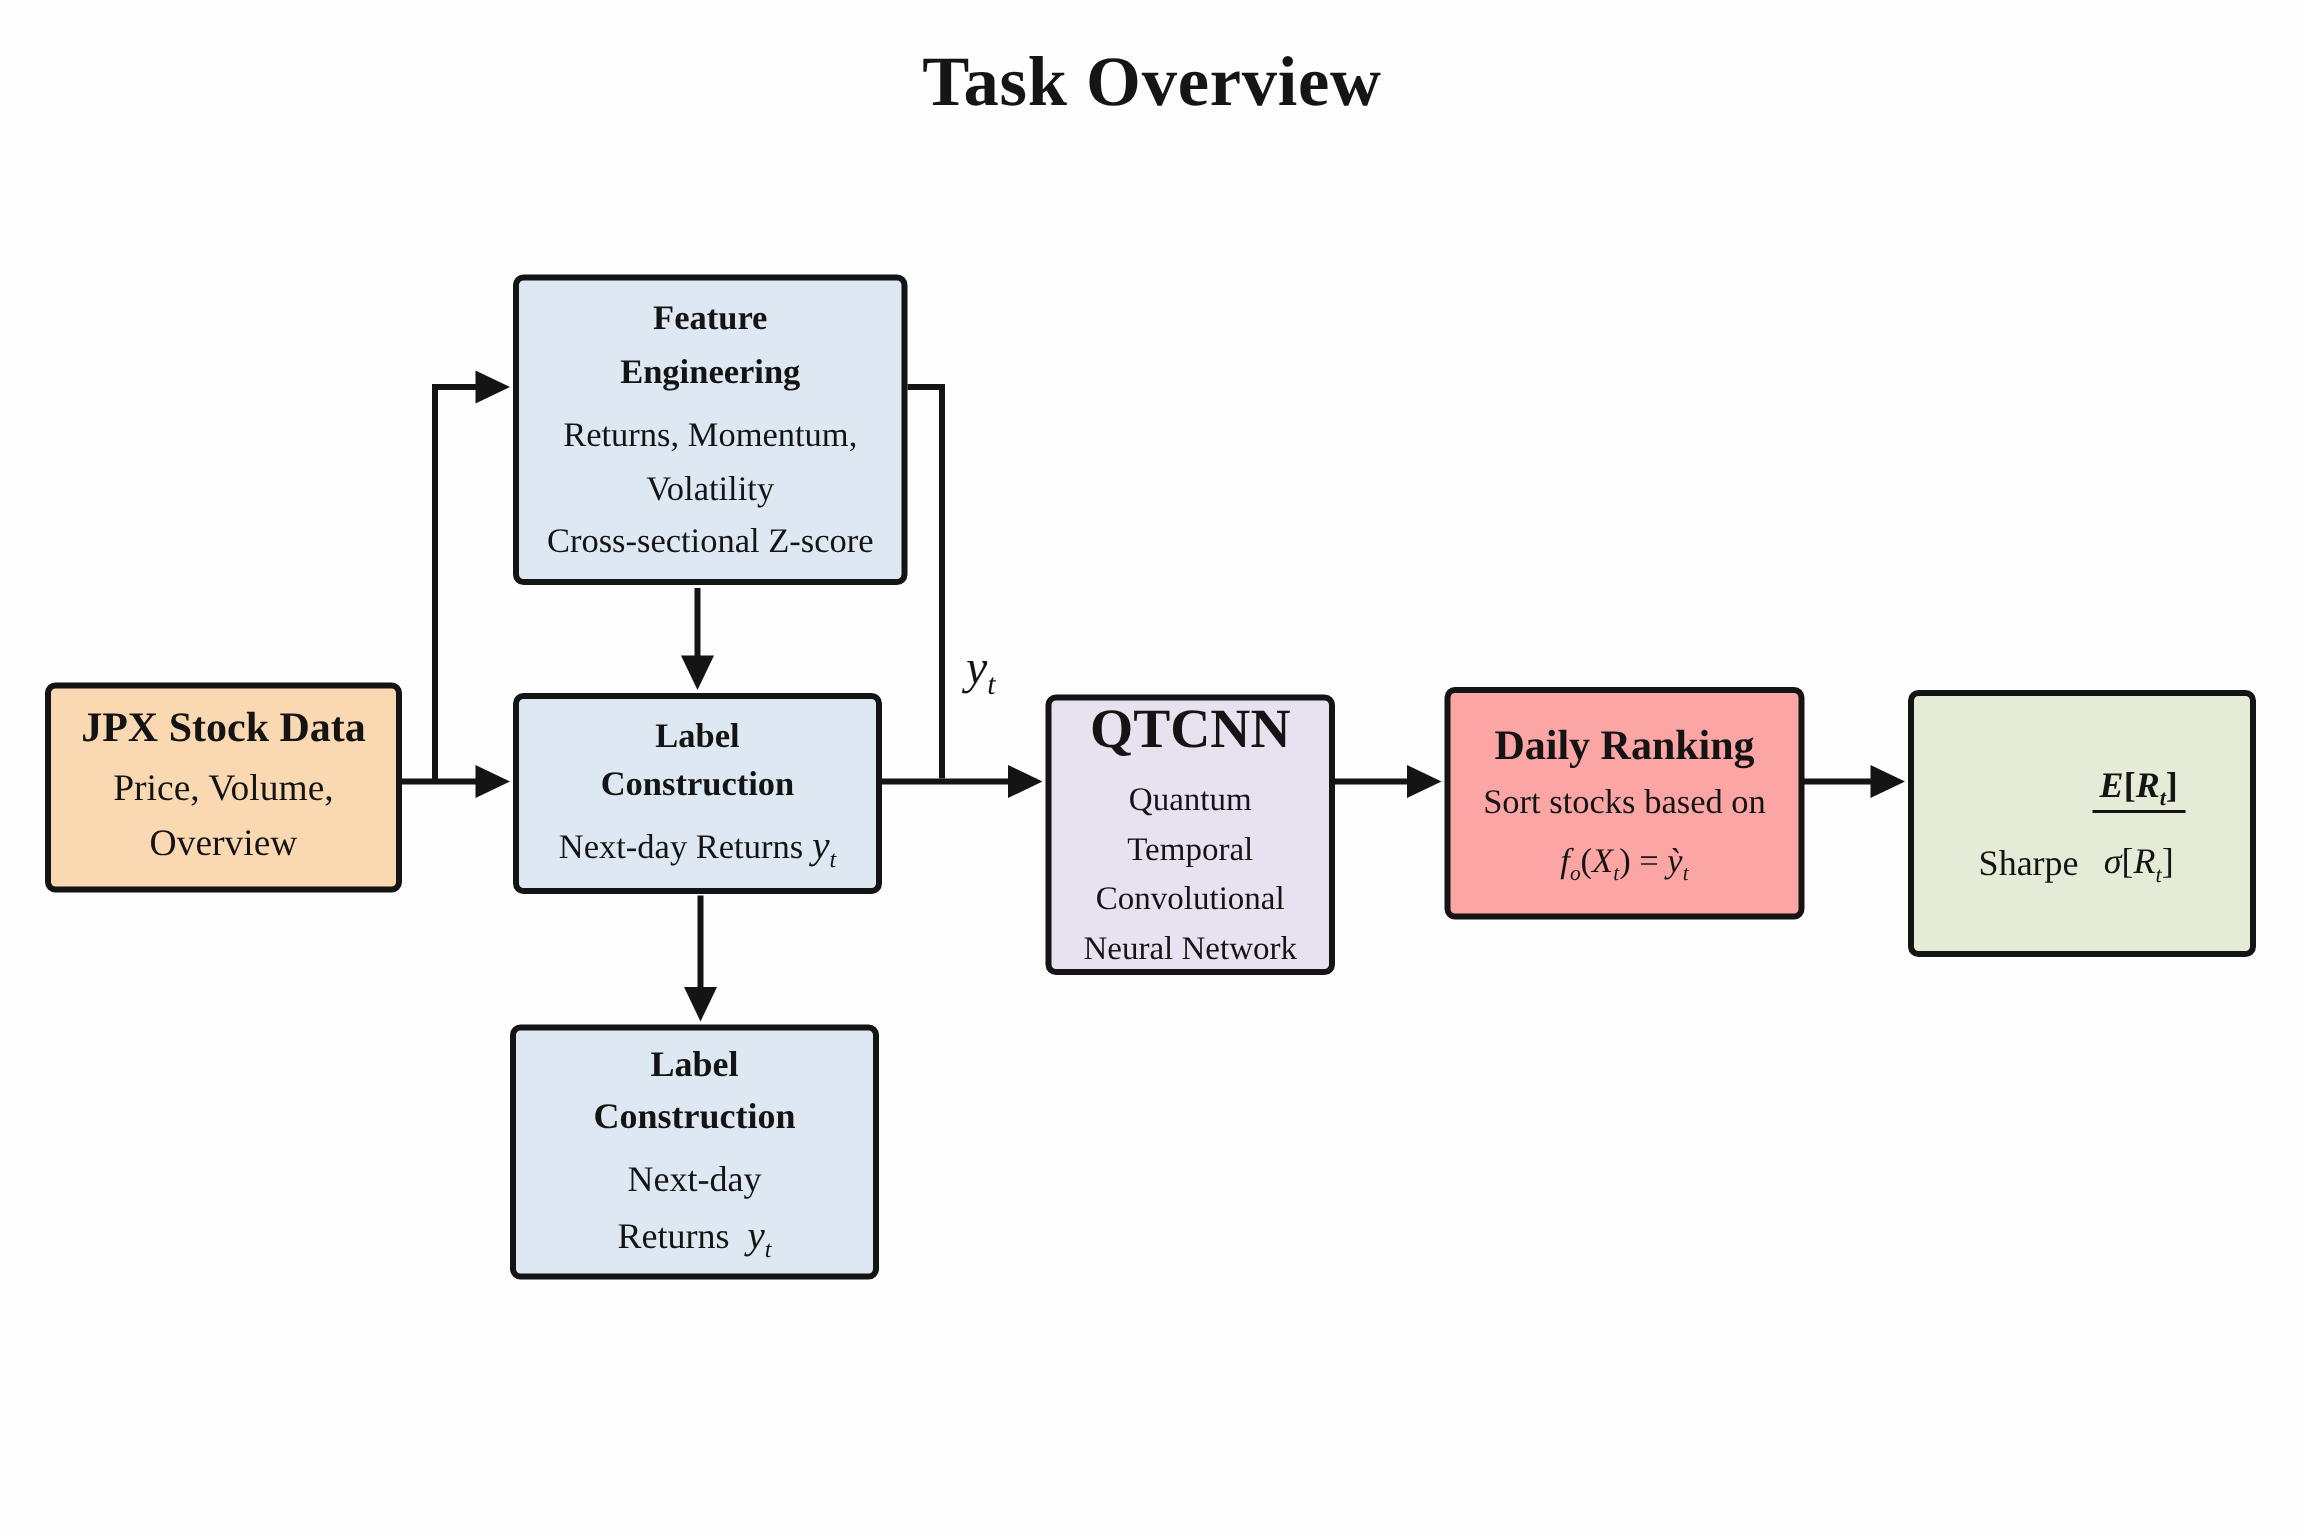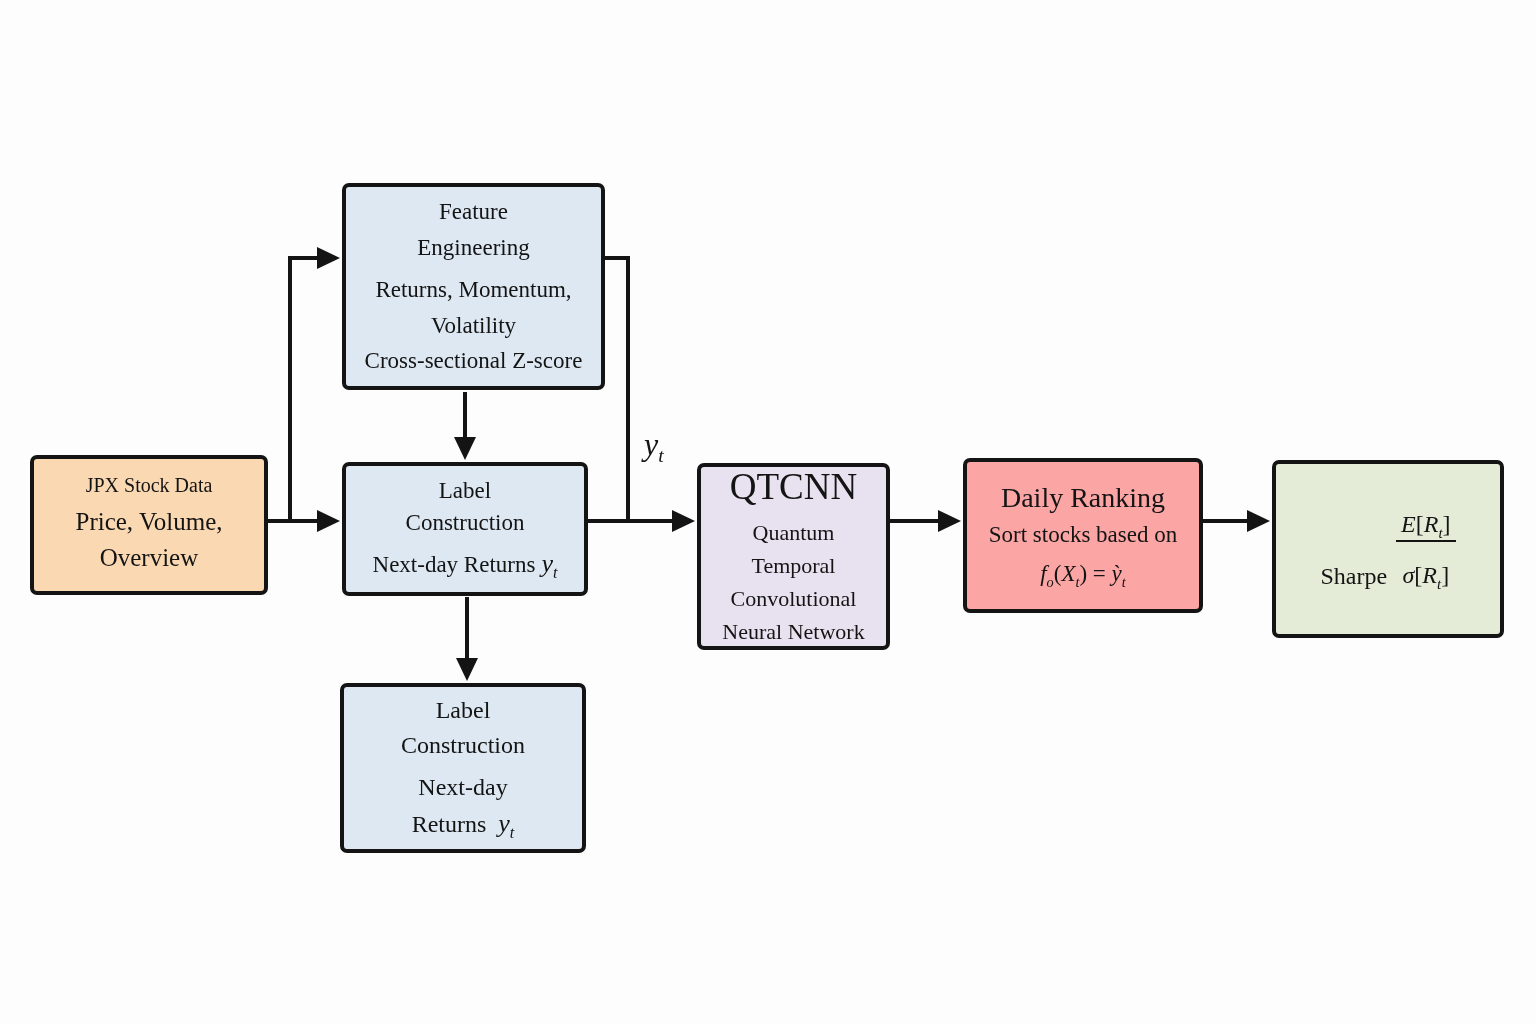--- a/index.html
+++ b/index.html
@@ -28,22 +28,22 @@
     text-align:center;
     padding:6px 8px;
   }
   .box-jpx{left:30px;top:455px;width:238px;height:140px;background:#fad8b2;}
   .box-fe{left:342px;top:183px;width:263px;height:207px;background:#dde8f2;}
   .box-lc{left:342px;top:462px;width:246px;height:134px;background:#dde8f2;}
   .box-lc2{left:340px;top:683px;width:246px;height:170px;background:#dde8f2;}
   .box-qtcnn{left:697px;top:463px;width:193px;height:187px;background:#e8e2f0;}
   .box-dr{left:963px;top:458px;width:240px;height:155px;background:#fca5a5;}
   .box-sharpe{left:1272px;top:460px;width:232px;height:178px;background:#e4ebd6;}
-  .bt{font-weight:normal;line-height:1.18;}
-  .box-jpx .bt{font-size:20px;margin-bottom:6px;}
+  .bt{font-weight:bold;line-height:1.18;}
+  .box-jpx .bt{font-size:28px;margin-bottom:6px;}
   .box-fe .bt,.box-lc .bt,.box-lc2 .bt{font-size:26px;margin-bottom:7px;}
   .box-qtcnn .bt{font-size:37px;margin-bottom:8px;}
   .box-dr .bt{font-size:28px;margin-bottom:5px;}
   .box-sharpe .bt{font-size:26px;margin-bottom:14px;}
   .bl{display:block;}
   .box-jpx .bl{font-size:25px;line-height:1.45;}
   .box-fe .bl{font-size:23px;line-height:1.55;}
   .box-lc .bl{font-size:23px;line-height:1.4;}
   .box-lc2 .bl{font-size:24px;line-height:1.45;}
   .box-qtcnn .bl{font-size:22px;line-height:1.5;}
@@ -52,30 +52,31 @@
   .var{font-style:italic;}
   sub{font-size:0.62em;font-style:italic;line-height:0;}
   .mathbig{font-size:28px;margin-top:6px;}
   .yt-inline{font-size:26px;margin-left:6px;}
   .yt2-inline{font-size:26px;margin-left:12px;}
   .edge-label{
     position:absolute;left:644px;top:426px;
     font-size:32px;font-style:italic;
   }
   .frac{display:inline-flex;flex-direction:column;vertical-align:middle;text-align:center;font-size:24px;line-height:1.25;}
-  .frac .num{border-bottom:2px solid #141414;padding:0 5px 1px 5px;}
+  .frac .num{border-bottom:2px solid #141414;padding:0 5px 1px 5px;font-weight:bold;}
   .frac .den{padding:18px 5px 0 5px;}
   .sharpe-line{display:flex;align-items:flex-end;justify-content:center;gap:9px;font-size:24px;}
   svg.arrows{position:absolute;left:0;top:0;pointer-events:none;}
 </style>
 </head>
 <body>
 
 <div class="stage">
 
+  <div class="page-title">Task Overview</div>
 
   <svg class="arrows" width="1536" height="1024" viewBox="0 0 1536 1024">
     <g stroke="#141414" stroke-width="4" fill="none">
       <path d="M268,521 H320 M290,521 V258 H320"></path>
       <path d="M465,392 V440"></path>
       <path d="M588,521 H677"></path>
       <path d="M605,258 H628 V519"></path>
       <path d="M467,597 V661"></path>
       <path d="M890,521 H943"></path>
       <path d="M1202,521 H1253"></path>

